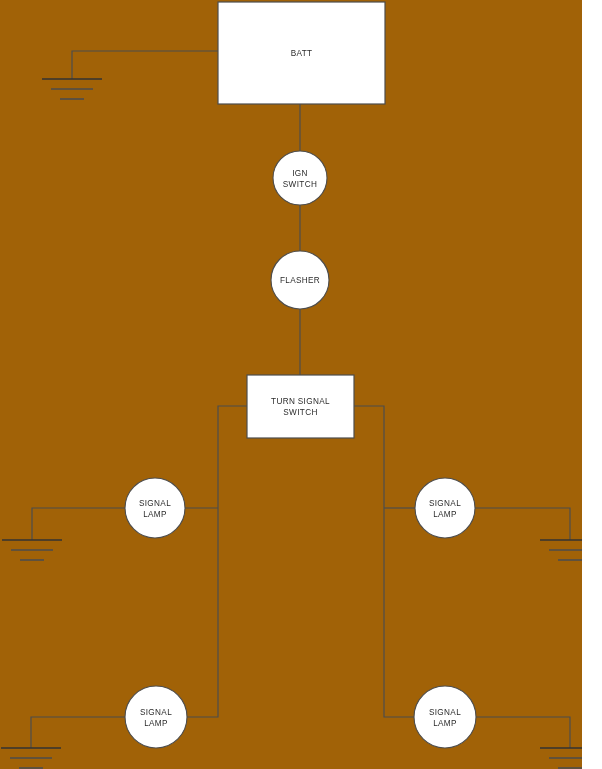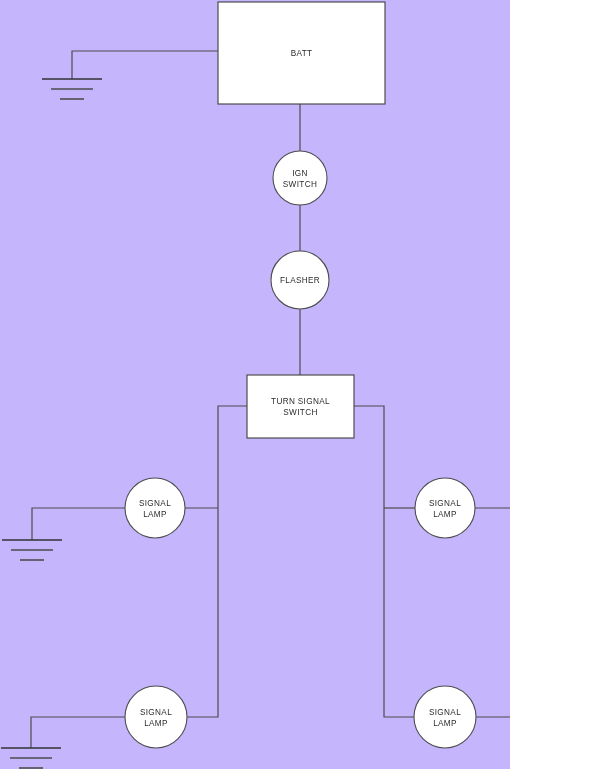--- a/index.html
+++ b/index.html
@@ -6,23 +6,23 @@
   html, body {
     margin: 0;
     padding: 0;
     background: #ffffff;
   }
   body {
     font-family: "Liberation Sans", sans-serif;
   }
   #diagram-root {
     position: relative;
-    width: 510px;
+    width: 582px;
     height: 769px;
-    background: #c4b5fd;
+    background: #a16207;
     overflow: hidden;
   }
   svg.diagram-canvas {
     position: absolute;
     left: 0;
     top: 0;
     width: 602px;
     height: 769px;
     display: block;
   }

